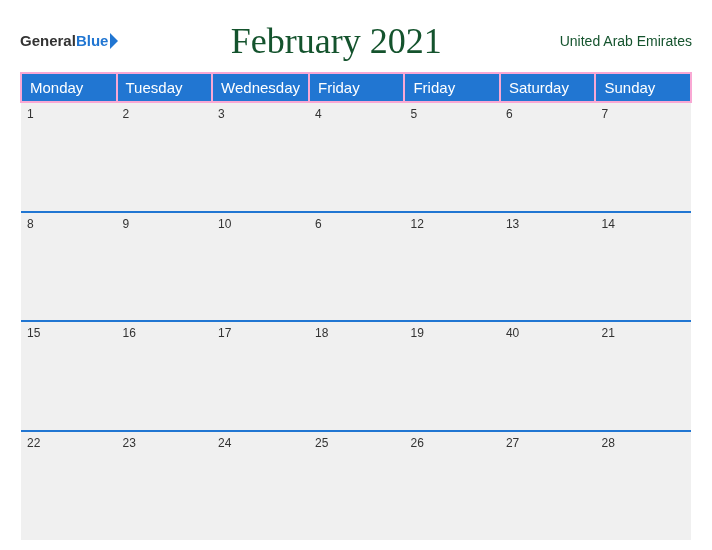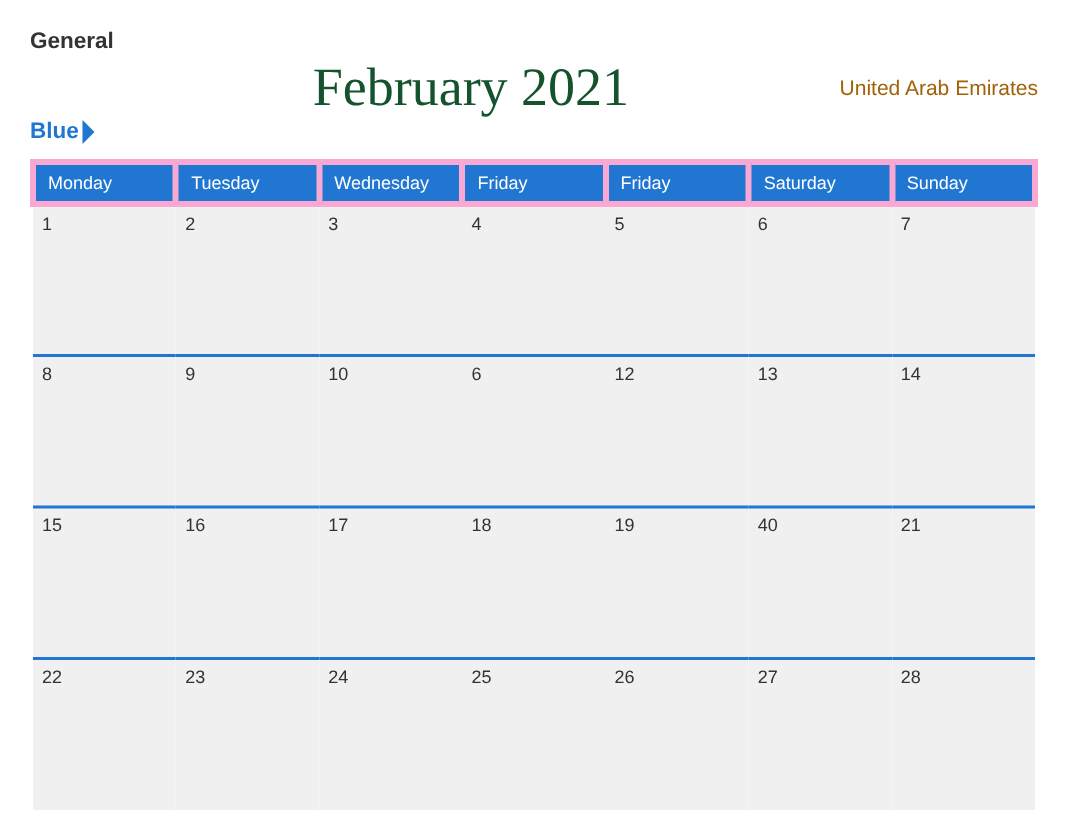--- a/index.html
+++ b/index.html
@@ -23,24 +23,23 @@
     
     .header {
       display: flex;
       align-items: center;
       justify-content: space-between;
       margin-bottom: 10px;
     }
 
     .logo {
       display: flex;
-      flex-direction: column;
+      flex-direction: row;
       align-items: flex-start;
       line-height: 1.1;
-      gap: 43px;
     }
 
     .logo-general {
       font-size: 15px;
       font-weight: bold;
       color: #333;
       letter-spacing: 0;
     }
 
     .logo-blue {
@@ -66,40 +65,40 @@
       font-size: 36px;
       font-weight: normal;
       color: #14532d;
       font-family: Georgia, serif;
       text-align: center;
       flex: 1;
     }
 
     .country-name {
       font-size: 14px;
-      color: #a16207;
+      color: #14532d;
       text-align: right;
       min-width: 140px;
     }
 
     
     .calendar-table {
       width: 100%;
       border-collapse: collapse;
       flex: 1;
     }
 
     .calendar-table thead tr th {
       background-color: #2176d2;
       color: #fff;
-      font-size: 12px;
+      font-size: 15px;
       font-weight: normal;
       padding: 5px 8px;
       text-align: left;
-      border: 4px solid #f9a8d4;
+      border: 2px solid #f9a8d4;
     }
 
     .calendar-table tbody tr {
       border-top: 2px solid #2176d2;
     }
 
     .calendar-table tbody tr td {
       background-color: #f0f0f0;
       vertical-align: top;
       padding: 4px 6px 2px 6px;

